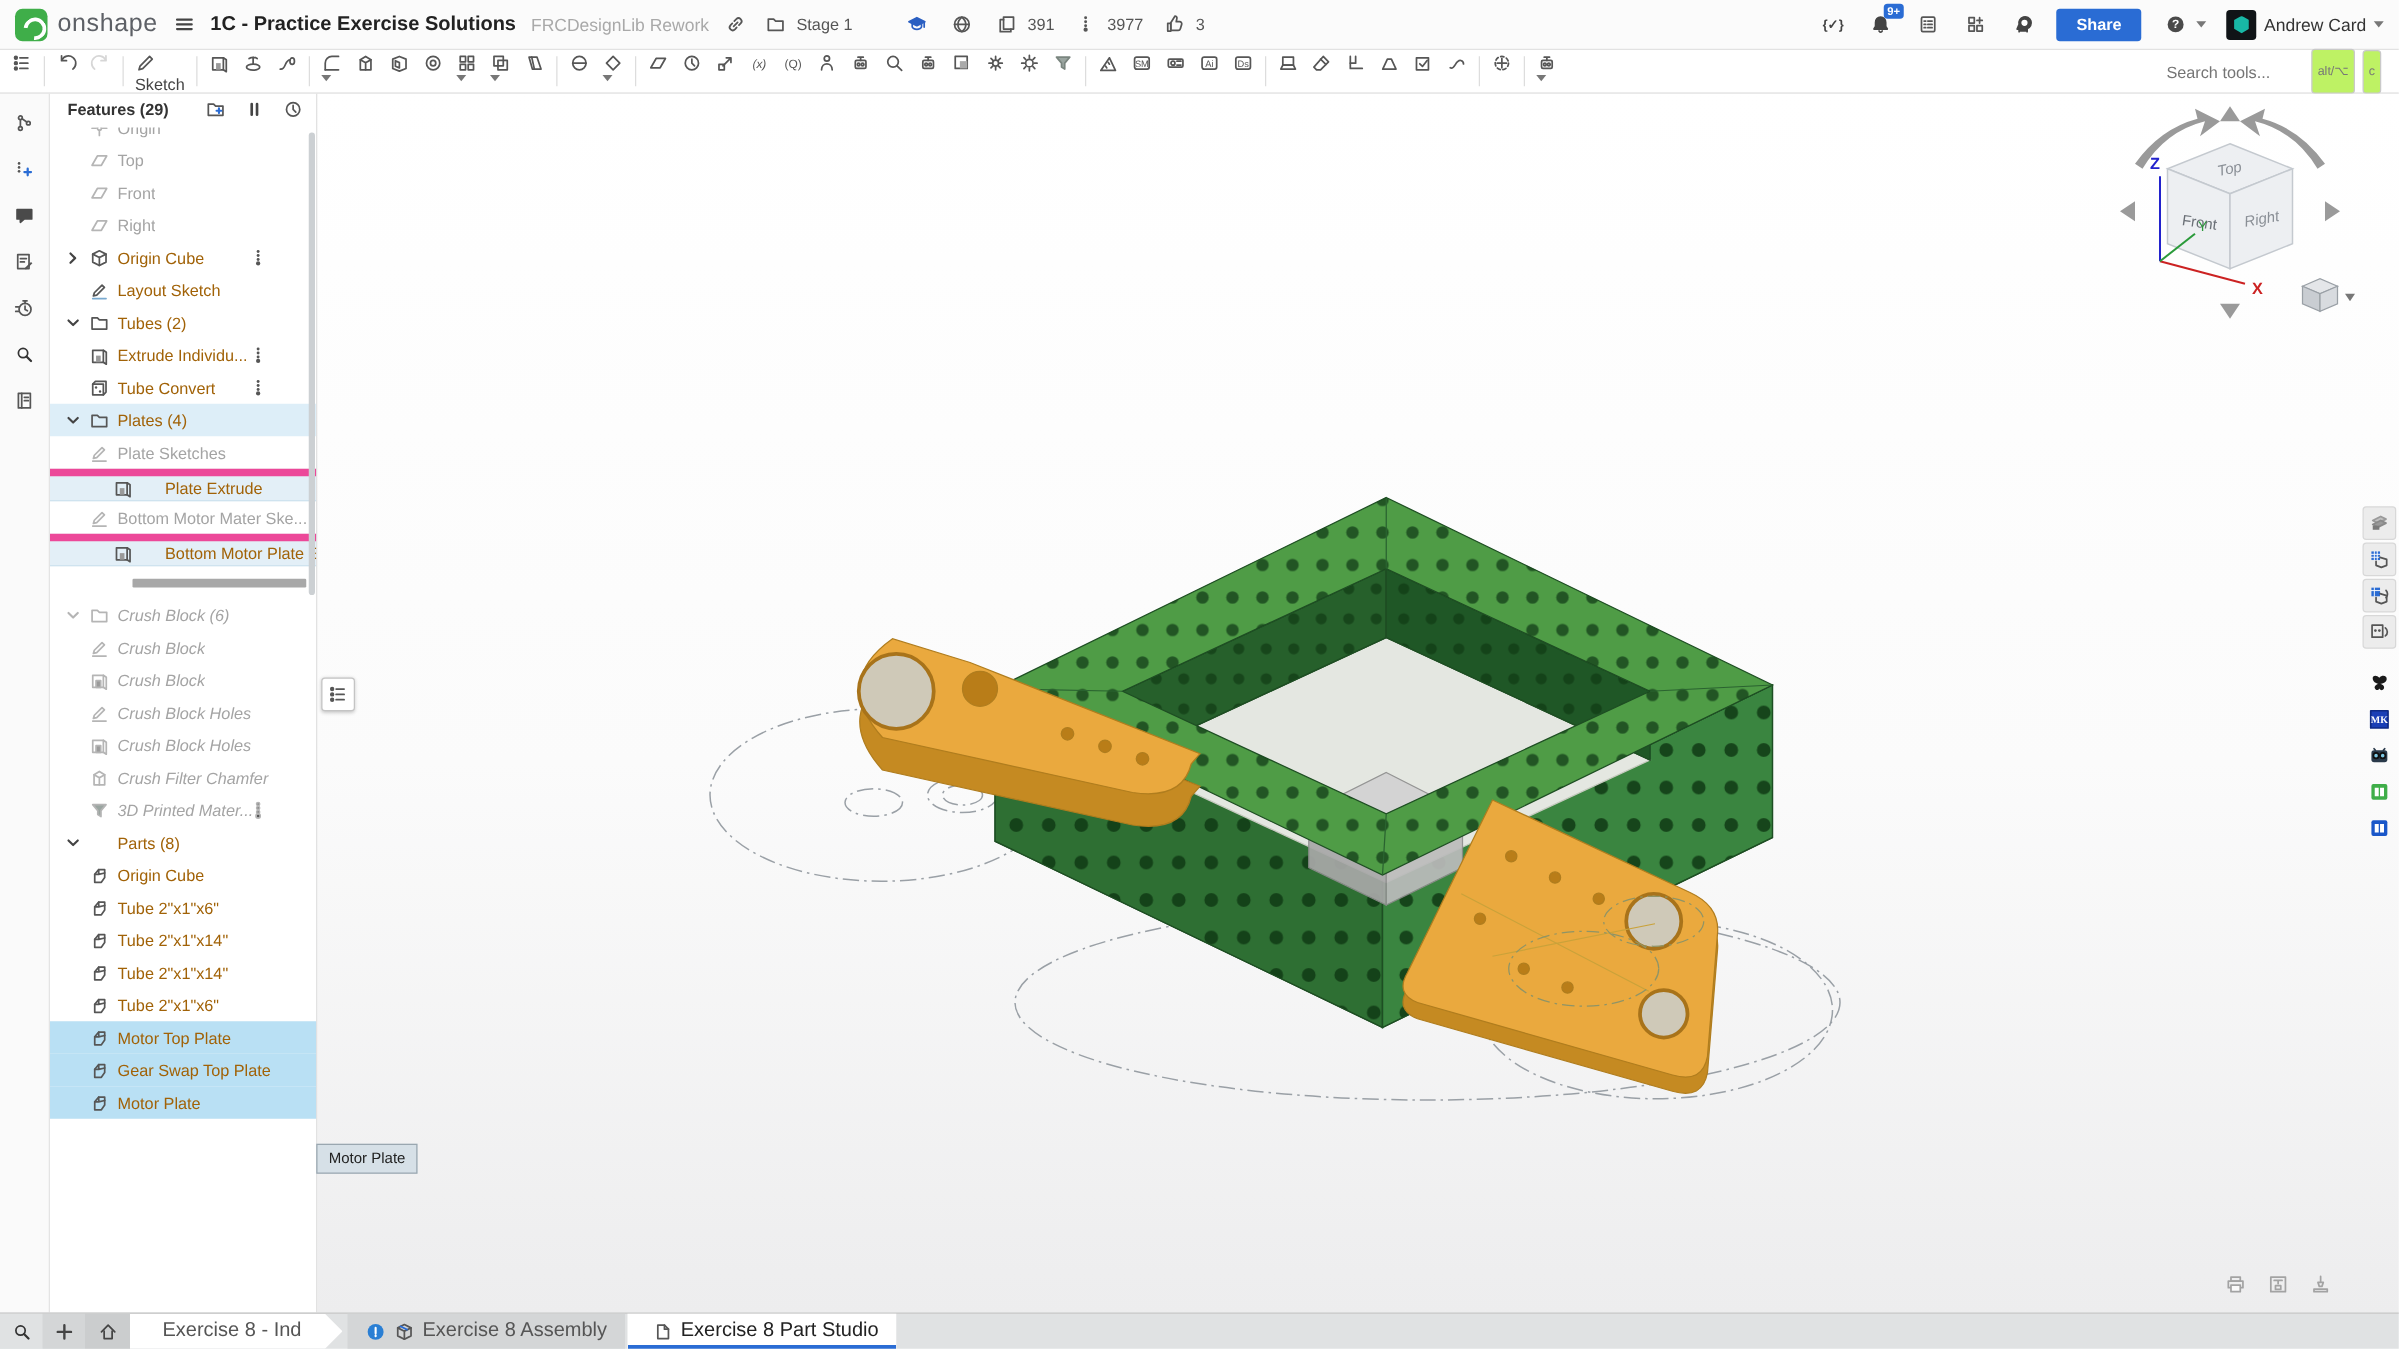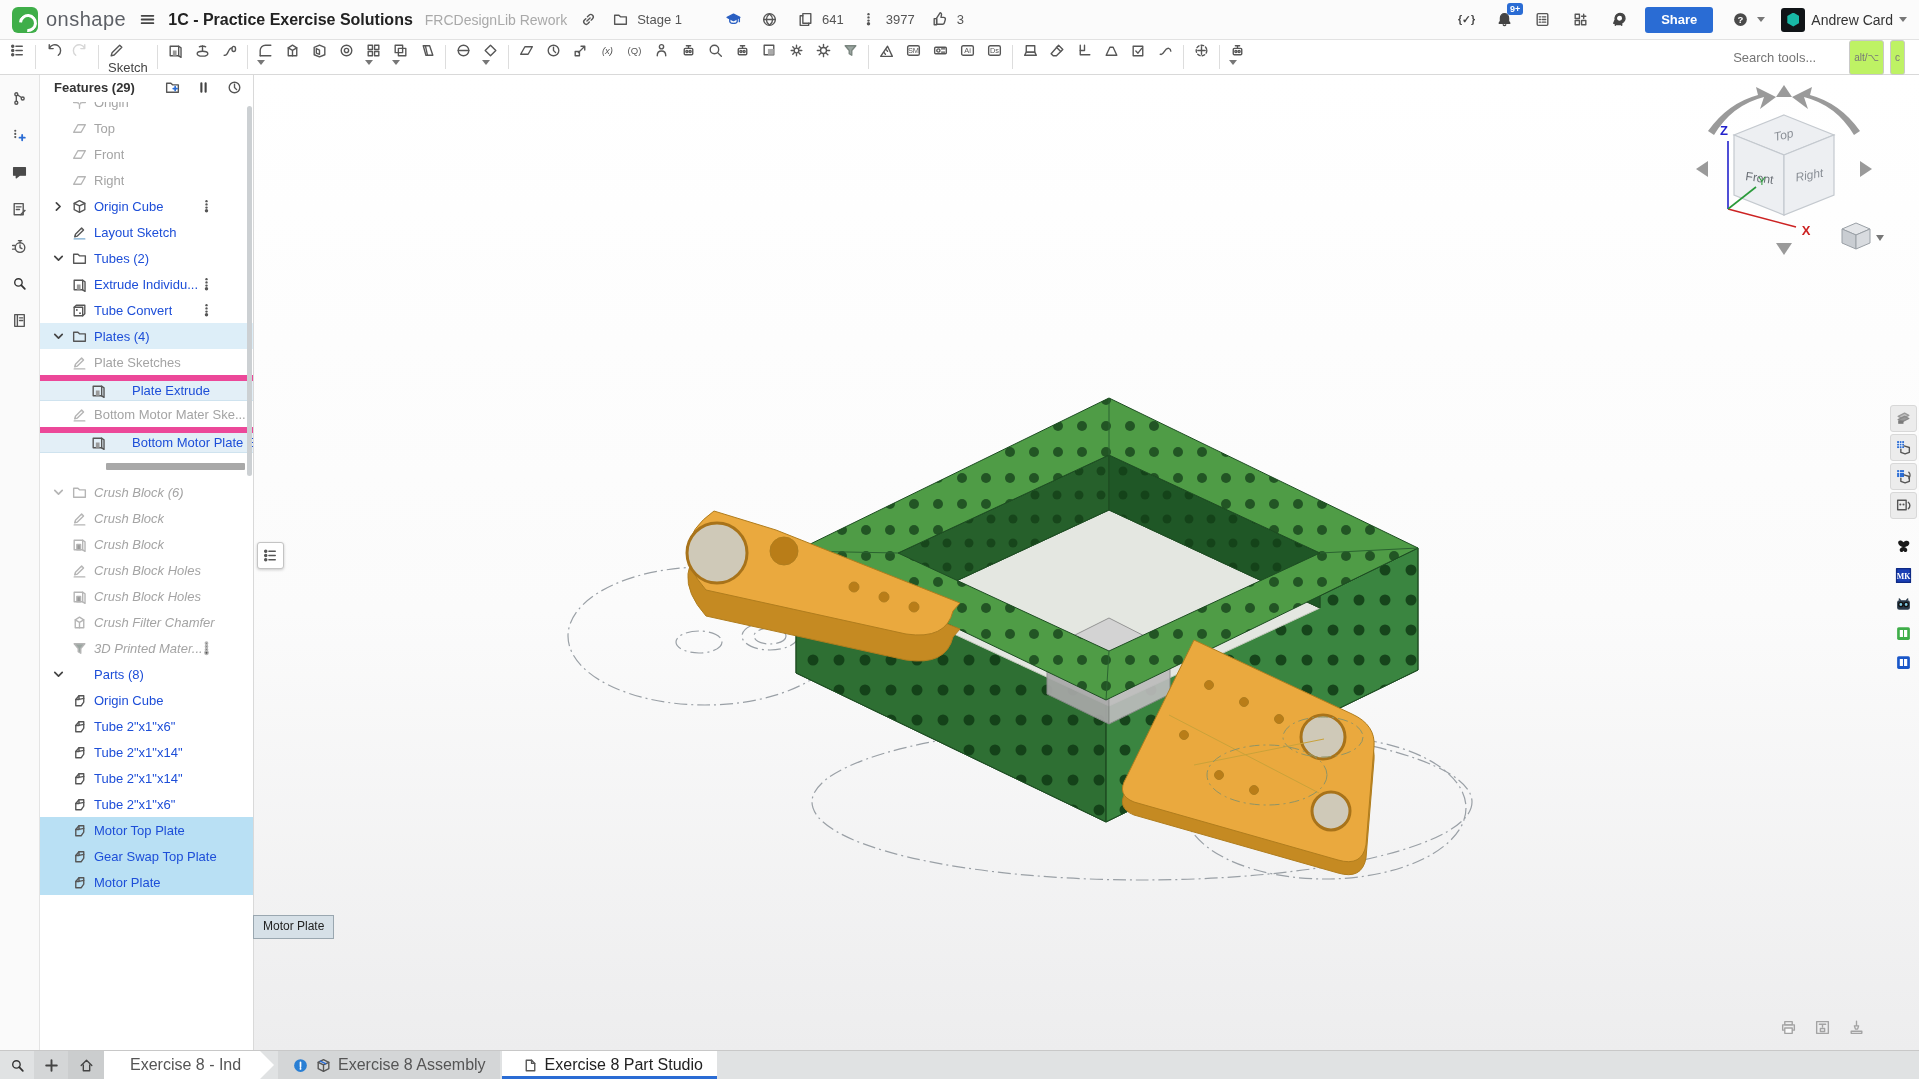--- a/index.html
+++ b/index.html
@@ -45,21 +45,21 @@
   #filter-row{display:flex;align-items:center;gap:8px;padding:10px 10px 6px 14px;}
   #filter-input{flex:1;height:26px;border:1px solid #ccc;border-radius:3px;padding:0 8px;font-size:12px;
     font-style:italic;color:#555;outline:none;font-family:"Liberation Sans",sans-serif;}
   #filter-input::placeholder{color:#9a9a9a;font-style:italic;}
   #feat-header{display:flex;align-items:center;padding:4px 10px 6px 14px;gap:14px;}
   #feat-title{font-weight:bold;color:#333;font-size:13px;margin-right:auto;}
   #tree{position:relative;overflow:hidden;height:820px;}
   .trow{display:flex;align-items:center;height:26px;padding-left:8px;position:relative;cursor:pointer;}
   .trow .tcaret{width:20px;display:flex;justify-content:center;flex:none;}
   .trow .ticn{width:22px;display:flex;justify-content:center;flex:none;}
-  .trow .tlabel{font-size:13px;color:#1d4ed8;white-space:nowrap;overflow:hidden;margin-left:4px;}
+  .trow .tlabel{font-size:13px;color:#a16207;white-space:nowrap;overflow:hidden;margin-left:4px;}
   .trow .tdots{position:absolute;right:38px;top:5px;}
   .trow.gray .tlabel{color:#a4a4a4;}
   .trow.gray svg *{stroke:#b5b5b5;}
   .trow.it .tlabel{color:#a4a4a4;font-style:italic;}
   .trow.it svg *{stroke:#b5b5b5;}
   .trow.hd{background:#ddeef8;}
   .trow.hl{background:#e3eff7;border-top:6px solid #ec4899;border-bottom:1px solid #cfe3ef;gap:19px;}
   .trow.sel{background:#b9e0f4;}
   .trow.cut{margin-top:-13px;}
   .trow.rollback{cursor:row-resize;}
@@ -136,21 +136,21 @@
           <path d="M2.5 8h11M8 2.5c-4 3.5-4 7.5 0 11 4-3.5 4-7.5 0-11z"></path>
         </svg>
       </span>
     <div class="grp">
       <span class="tb-ic icz">
           <svg viewBox="0 0 16 16" width="17" height="17" fill="none" stroke="#565656" stroke-width="1.3" stroke-linecap="round" stroke-linejoin="round">
             <rect x="5.5" y="2.5" width="7.5" height="9"></rect>
             <path d="M5.5 4.5H3v9h8v-2"></path>
           </svg>
         </span>
-      <span class="tb-txt">641</span>
+      <span class="tb-txt">391</span>
     </div>
     <div class="grp">
       <span class="tb-ic icz">
           <svg viewBox="0 0 16 16" width="17" height="17" fill="none" stroke="#565656" stroke-width="1.3" stroke-linecap="round" stroke-linejoin="round">
             <circle cx="8" cy="3" r="1.1" fill="#555" stroke="none"></circle>
             <circle cx="8" cy="6" r="1.1" fill="#555" stroke="none"></circle>
             <circle cx="8" cy="9" r="1.1" fill="#555" stroke="none"></circle>
             <circle cx="8" cy="12" r="1.6" fill="#555" stroke="none"></circle>
           </svg>
         </span>

